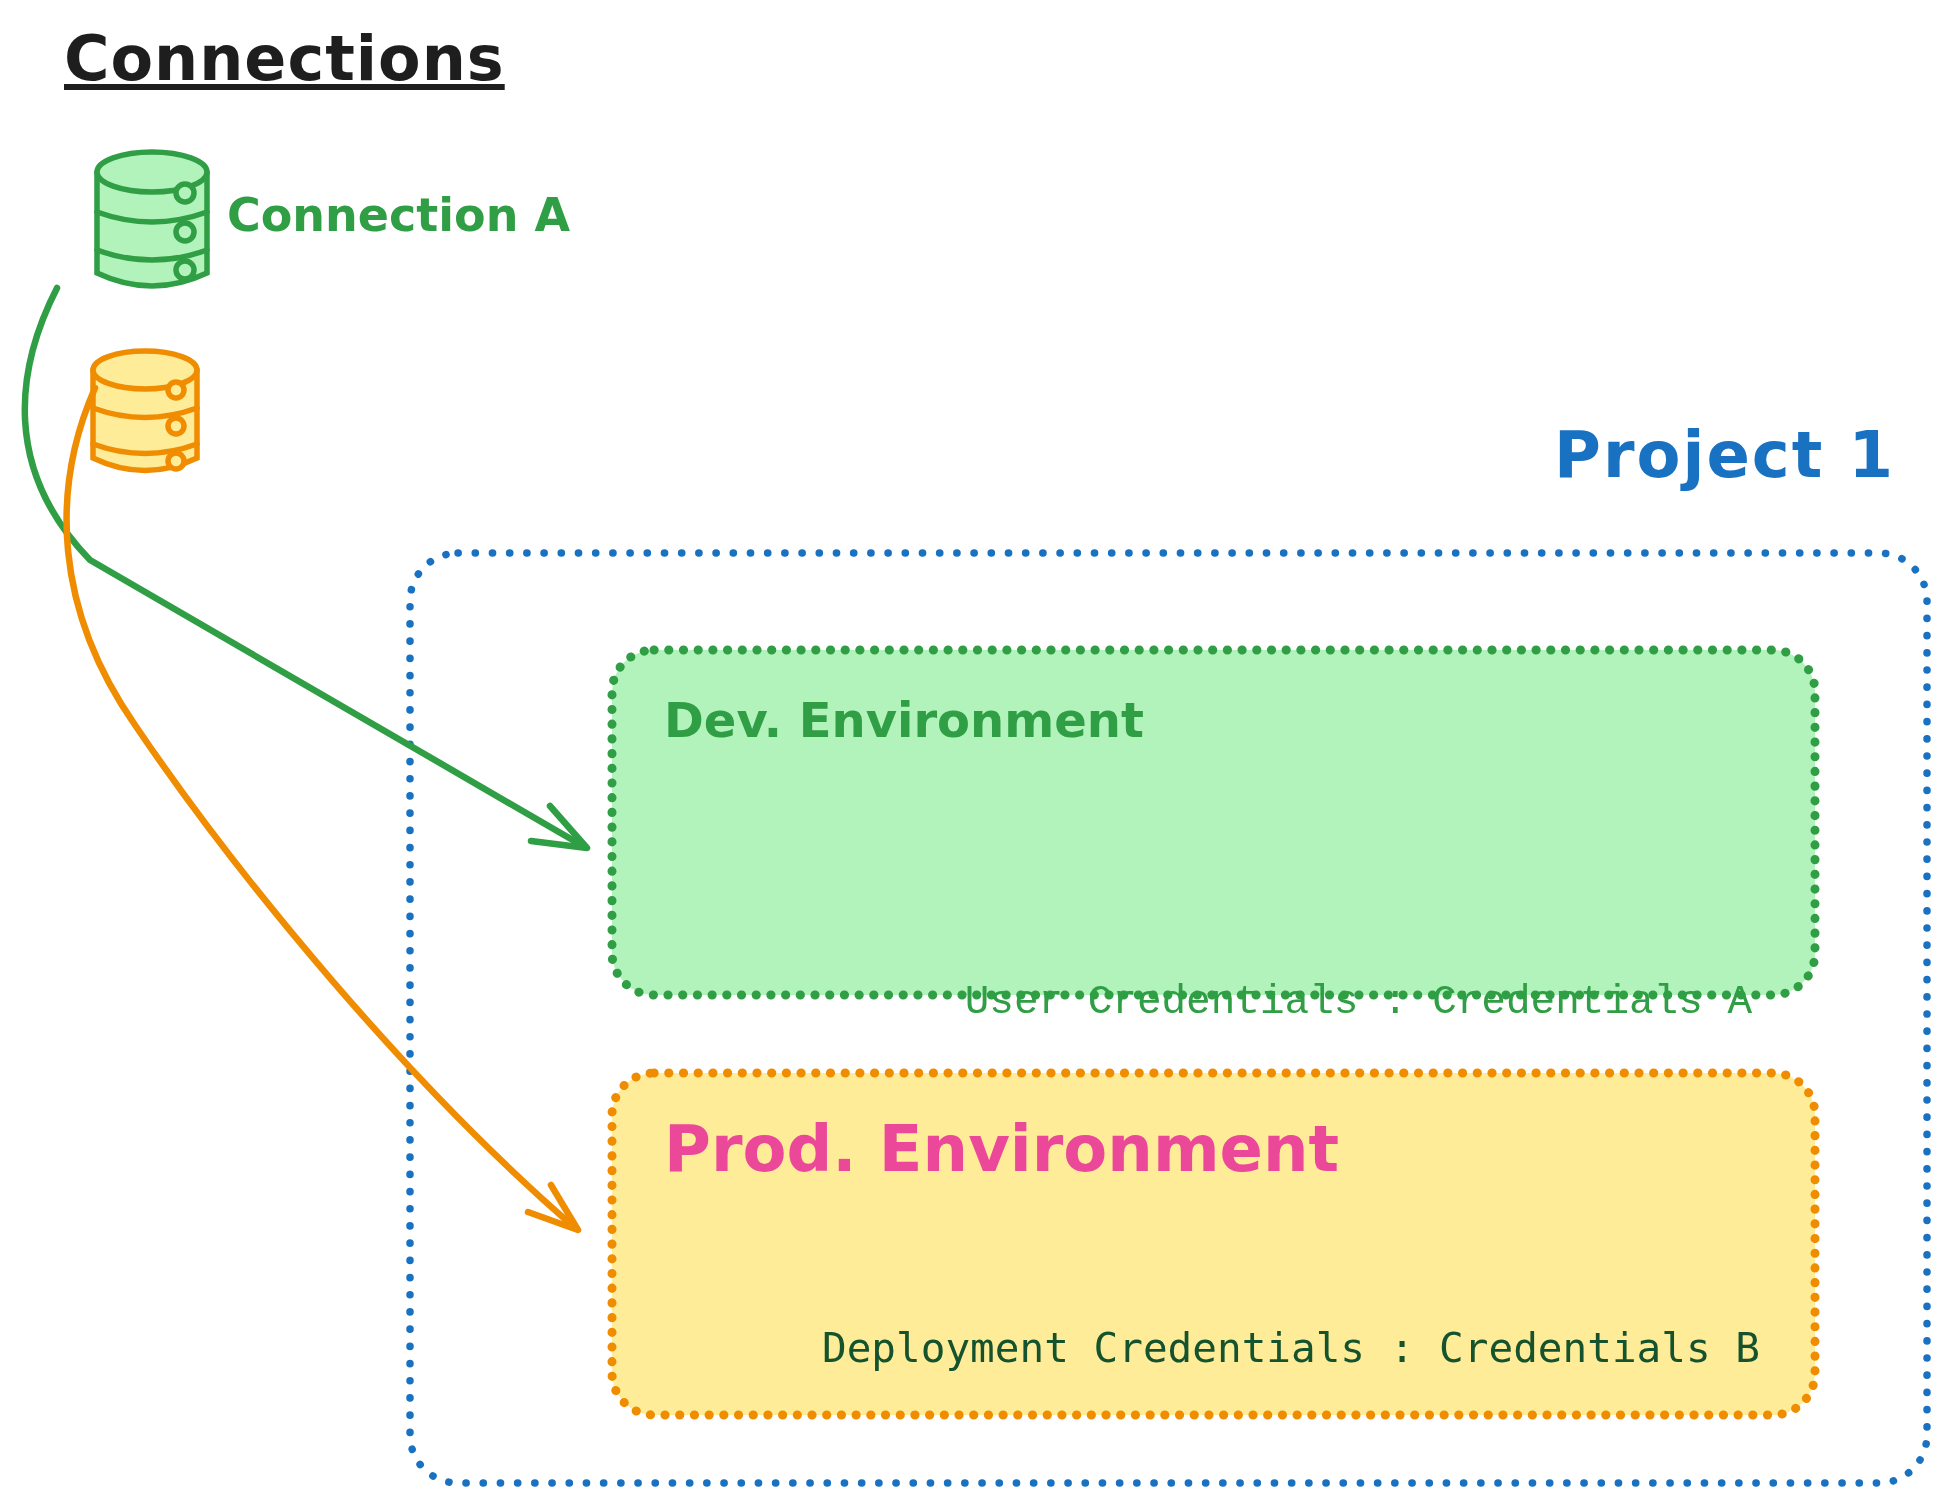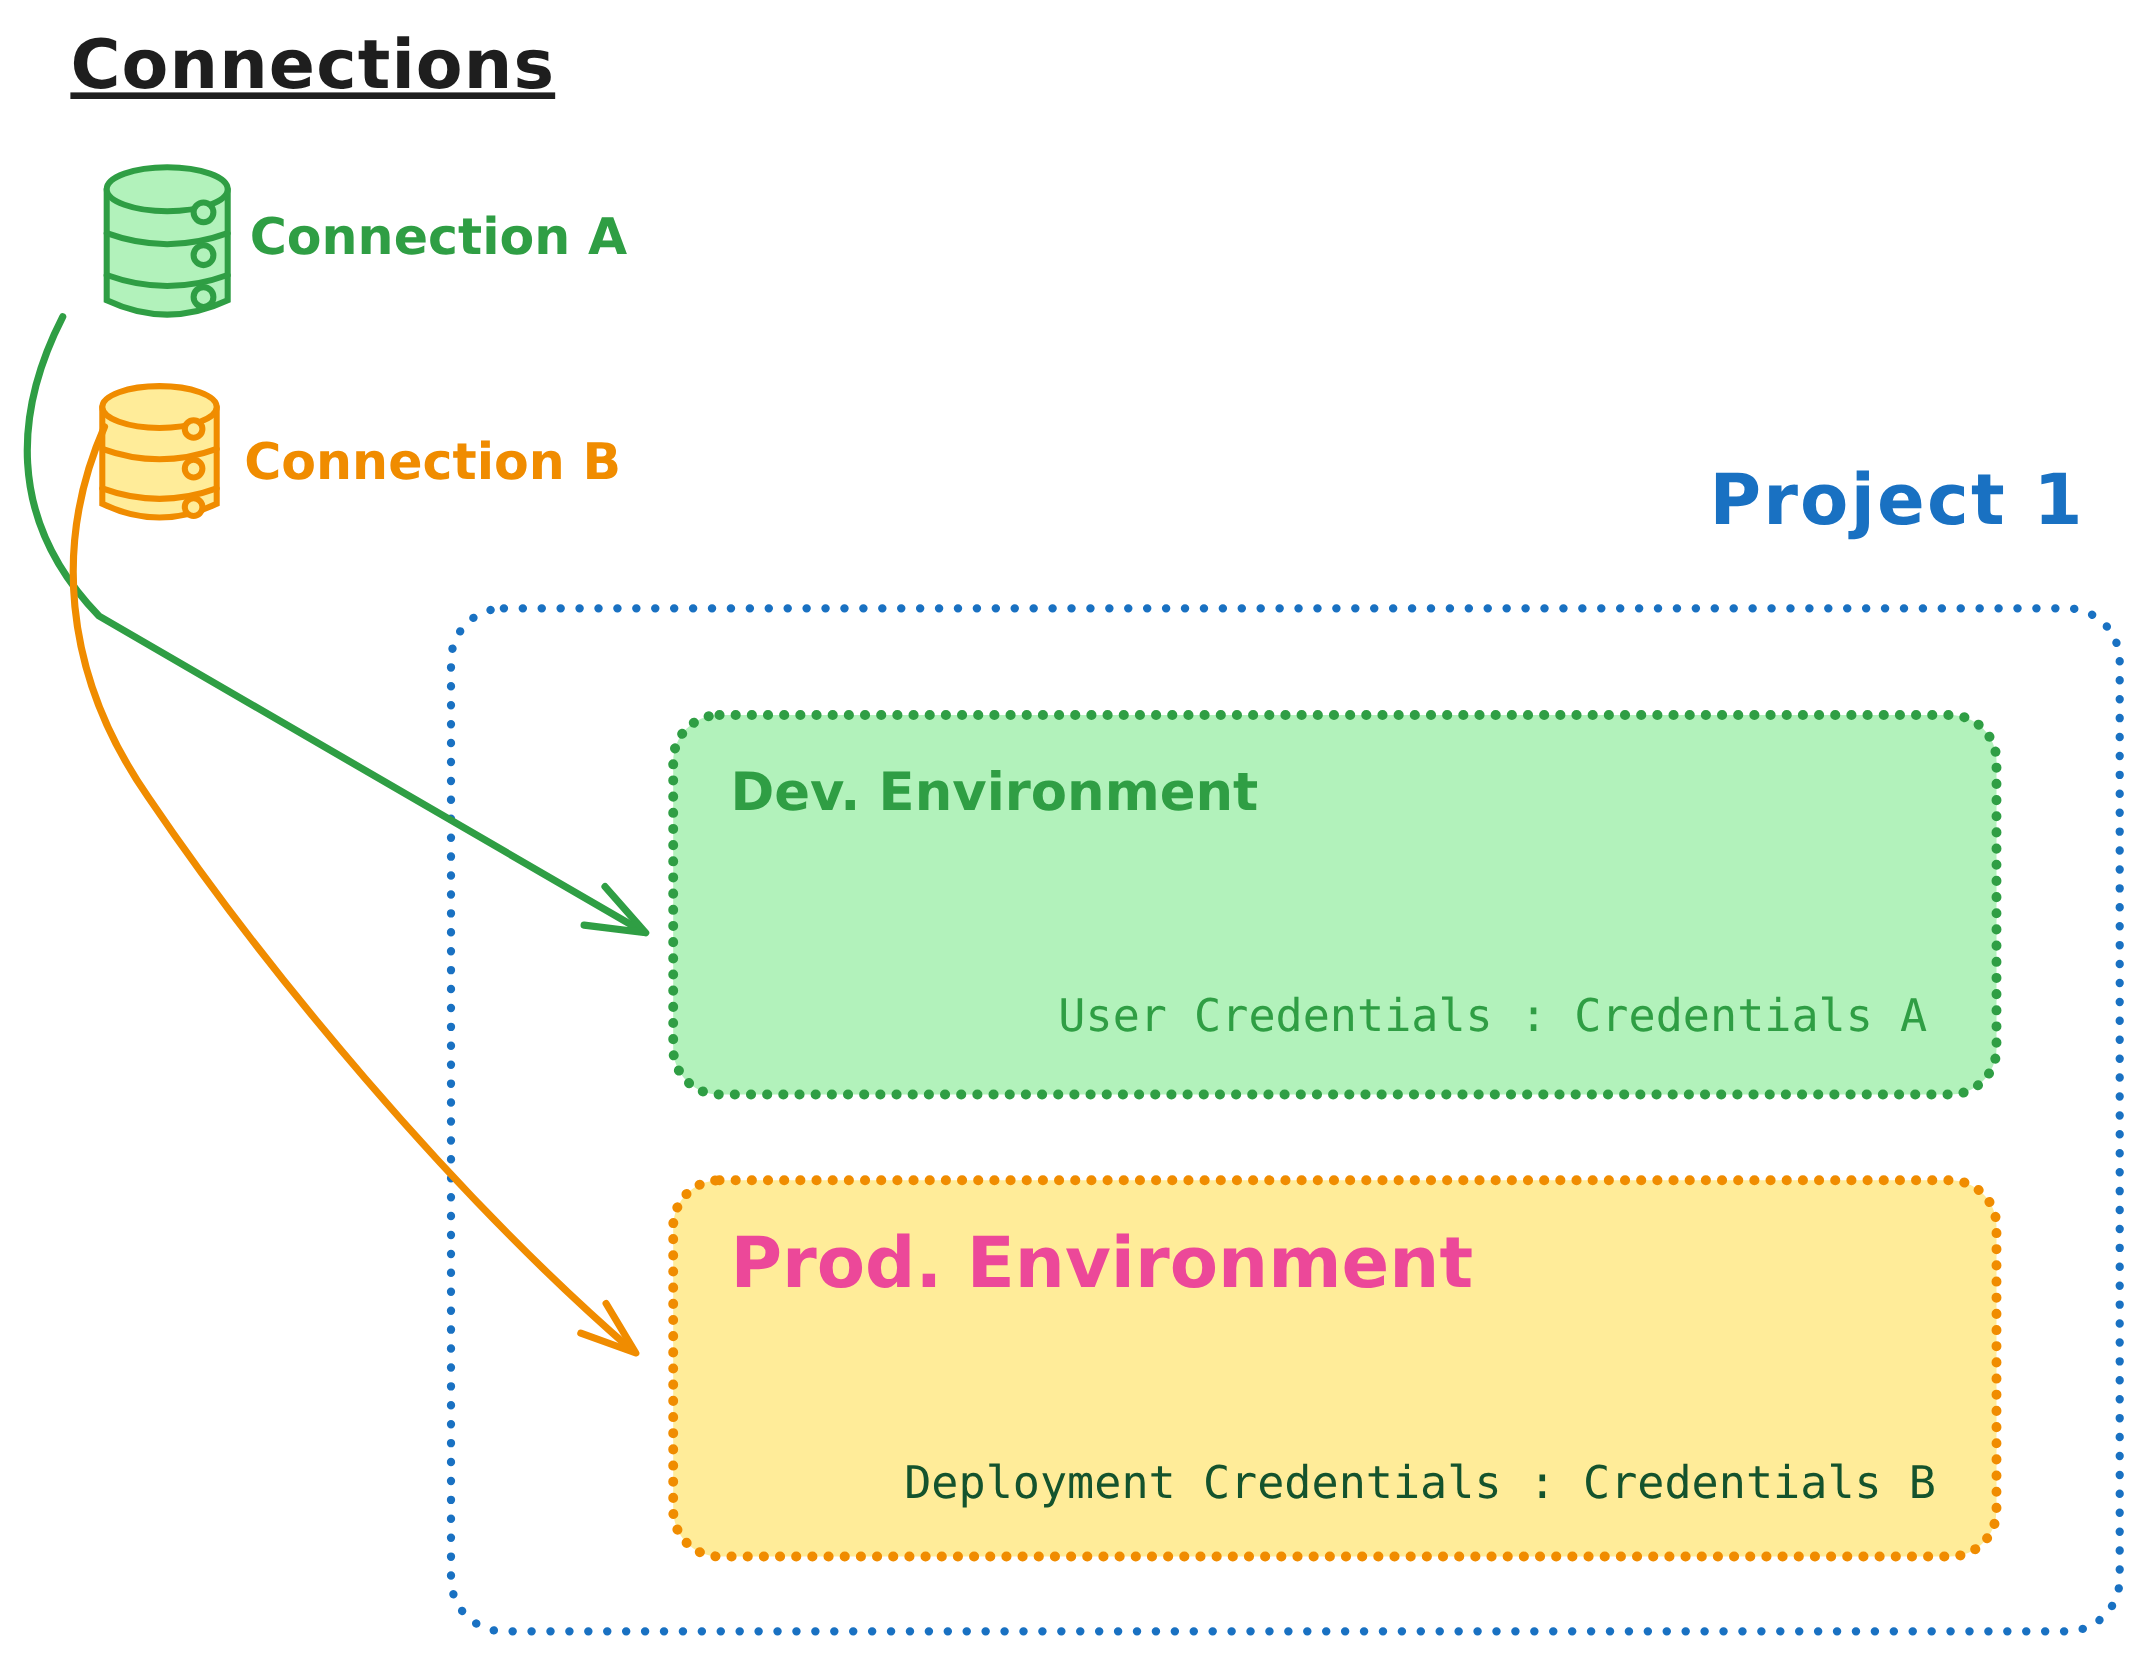--- a/index.html
+++ b/index.html
@@ -65,25 +65,24 @@
     <g stroke="#f08c00" stroke-width="6.5" fill="none" stroke-linecap="round" stroke-linejoin="round">
       <path d="M95,388 C50,490 55,610 135,725 C240,880 410,1085 574,1227"></path>
       <path d="M551,1185 L578,1230 L528,1212"></path>
     </g>
   </svg>
 
   <div class="abs hand title-black" style="left:64px;top:22px;">Connections</div>
 
   <div class="abs hand conn-a" style="left:227px;top:188px;">Connection A</div>
 
-  <div class="abs hand conn-b" style="left:222px;top:392px;">Connection B</div>
 
   <div class="abs hand proj" style="left:1538px;top:418px;margin-left:16px;">Project 1</div>
 
   <div class="abs hand env-green" style="left:664px;top:692px;">Dev. Environment</div>
 
-  <div class="abs mono cred-green cred-line" style="left:612px;top:899px;">User Credentials : Credentials A</div>
+  <div class="abs mono cred-green cred-line" style="left:612px;top:979px;font-family:Liberation Mono, monospace;">User Credentials : Credentials A</div>
 
   <div class="abs hand env-orange" style="left:664px;top:1112px;">Prod. Environment</div>
 
   <div class="abs mono cred-orange cred-line" style="left:612px;top:1324px;width:1148px;">Deployment Credentials : Credentials B</div>
 
 </div>
 
 </body></html>

